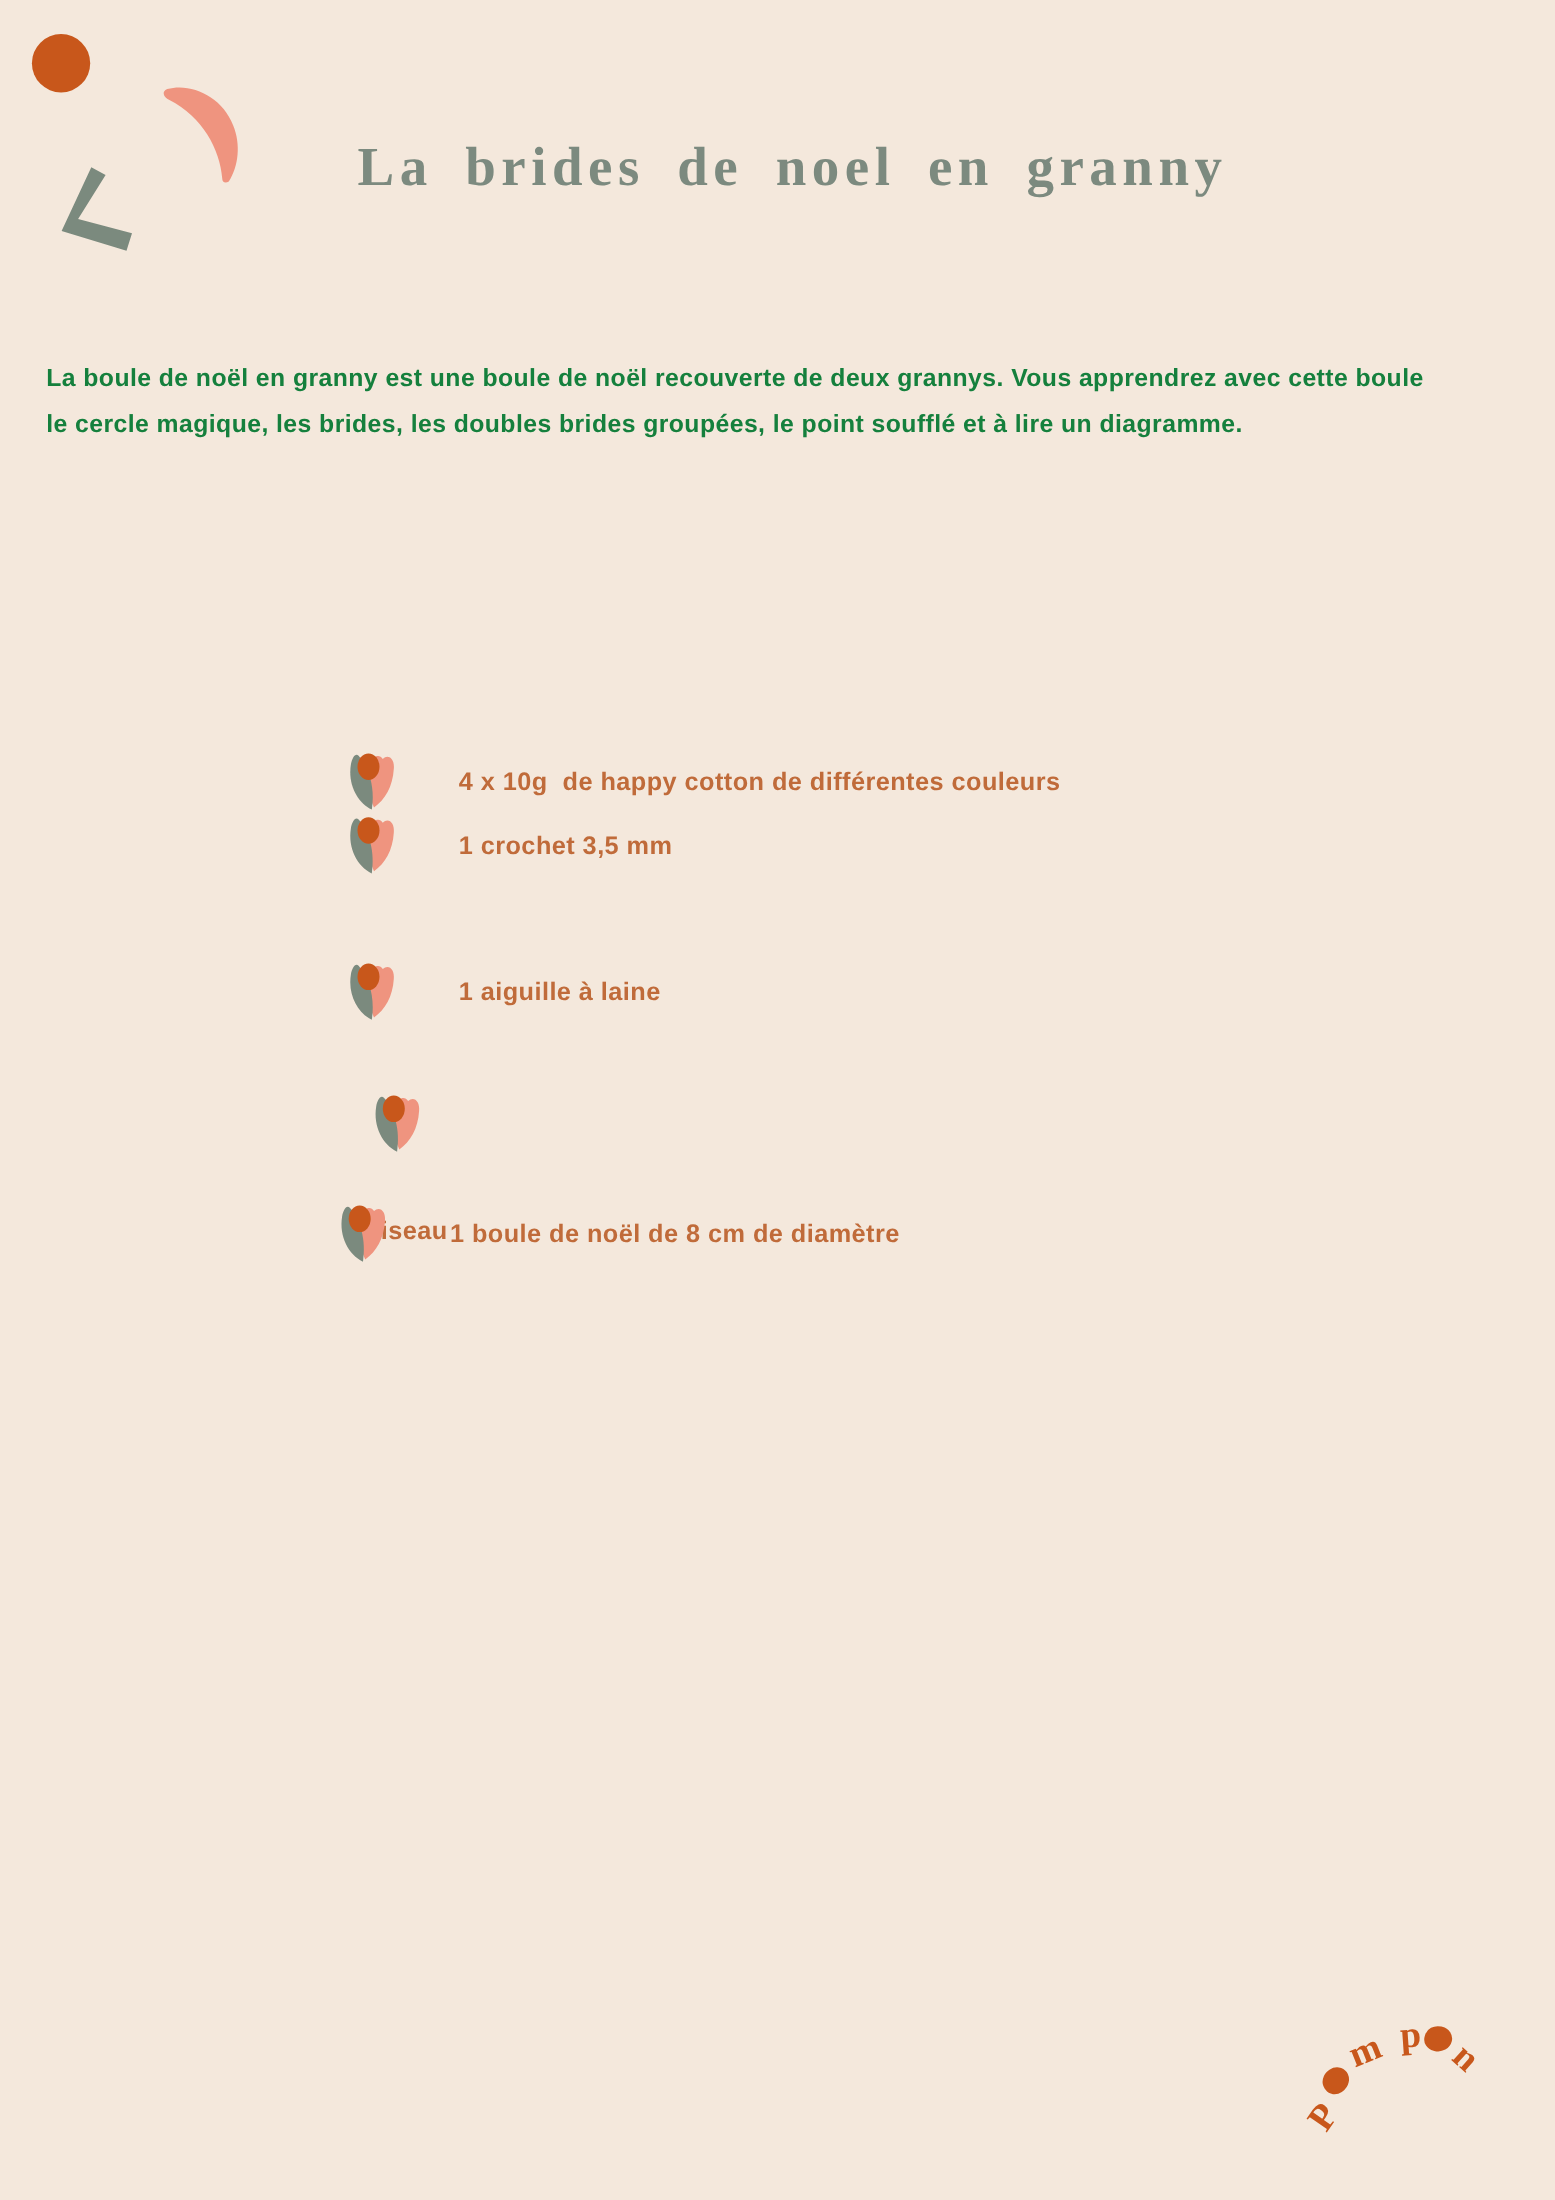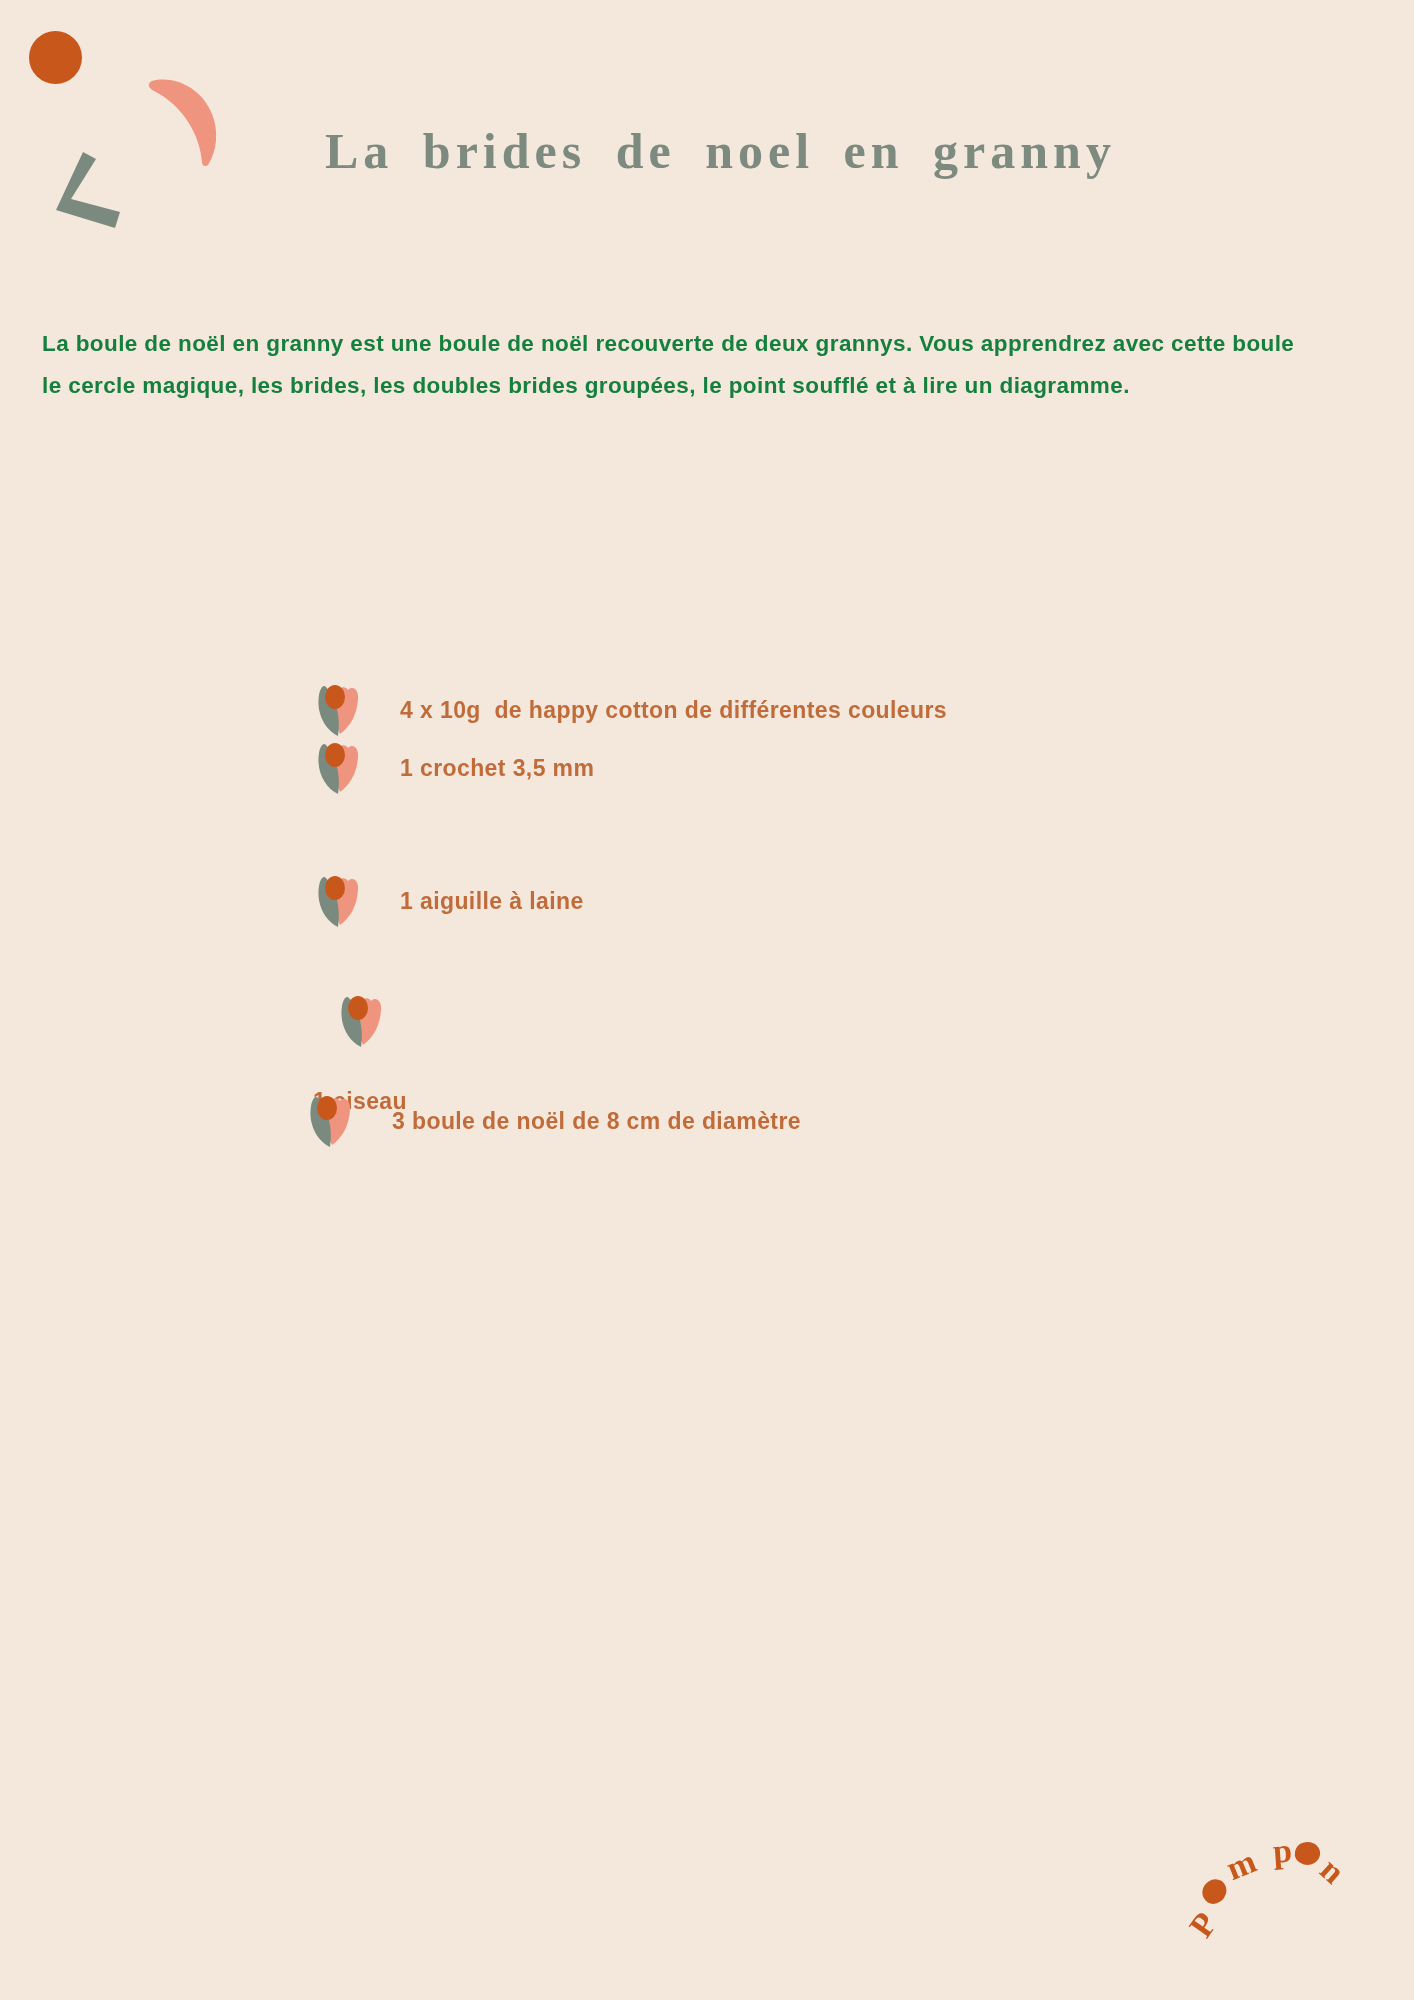--- a/index.html
+++ b/index.html
@@ -48,21 +48,21 @@
     letter-spacing: 0.4px;
     color: #15803d;
   }
 
   
   .material-row {
     position: absolute;
     left: 313px;
     display: flex;
     align-items: center;
-    gap: 39px;
+    gap: 56px;
     height: 50px;
   }
   .row-1 { top: 685px; }
   .row-2 { top: 743px; }
   .row-3 { top: 876px; text-align: center; }
   .row-4 { top: 993px; flex-direction: column; }
   .row-5 { top: 1096px; left: 305px; }
 
   .material-icon { width: 48px; height: 56px; flex: 0 0 auto; }
 
@@ -168,21 +168,21 @@
 </div>
 
 <div class="material-row row-5">
   <span class="material-icon">
     <svg width="48" height="56" viewBox="0 0 48 56" xmlns="http://www.w3.org/2000/svg">
       <path d="M27,52 C21,38 19,22 23,12 C26,5 32,3 35,8 C40,3 46,8 45,17 C44,33 37,45 27,52 Z" fill="#ef947f"></path>
       <path d="M13,5 C23,16 28,35 25,54 C12,48 3,31 6,13 C7,7 10,2 13,5 Z" fill="#7b8a7e"></path>
       <ellipse cx="22" cy="15" rx="10" ry="12" fill="#c8571b"></ellipse>
     </svg>
   </span>
-  <span class="material-label">3 boule de noël de 8 cm de diamètre</span>
+  <span class="material-label">1 boule de noël de 8 cm de diamètre</span>
 </div>
 
 <div class="brand-logo">
   <span class="logo-letter l-1">P</span>
   <span class="logo-letter dotted l-2">o</span>
   <span class="logo-letter l-3">m</span>
   <span class="logo-letter l-4">p</span>
   <span class="logo-letter dotted l-5">o</span>
   <span class="logo-letter l-6">n</span>
 </div>

